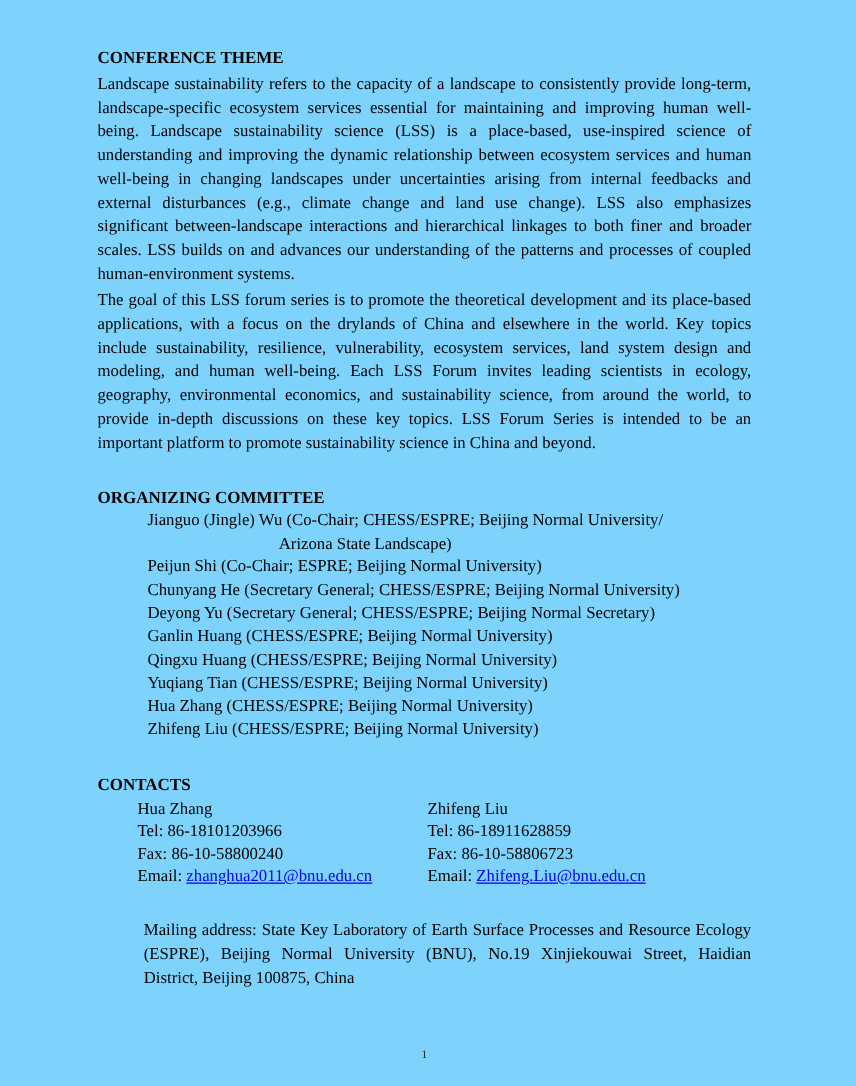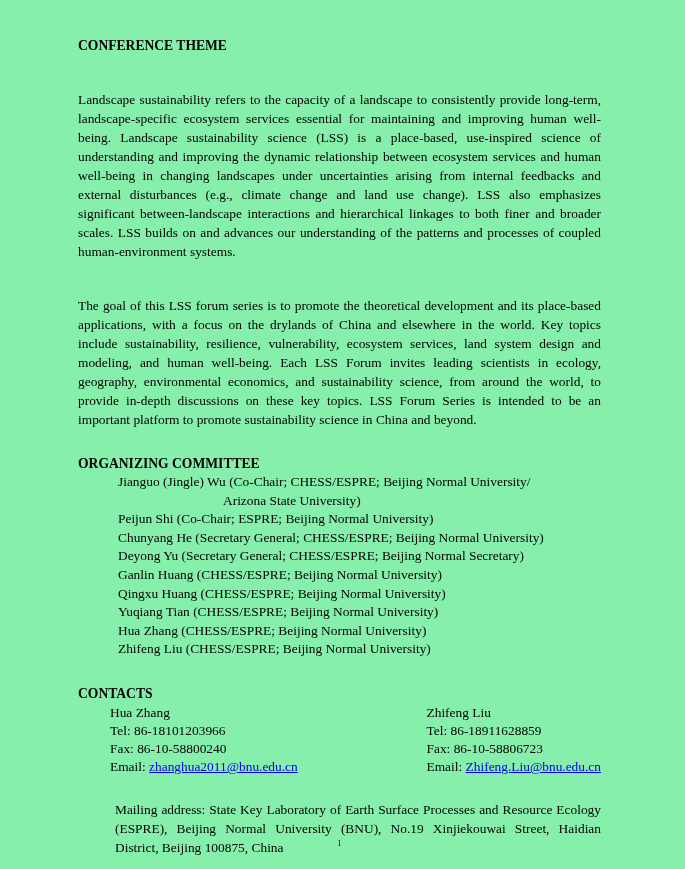--- a/index.html
+++ b/index.html
@@ -1,59 +1,58 @@
 <!DOCTYPE html>
 <html><head>
 <meta charset="utf-8">
 <style>
   * { margin: 0; padding: 0; box-sizing: border-box; }
   html, body { background: #ffffff; }
   .page {
     position: relative;
     width: 685px;
     height: 869px;
-    background: #86efac;
+    background: #7dd3fc;
     font-family: "Liberation Serif", "DejaVu Serif", serif;
     font-size: 13.4px;
     line-height: 19px;
     color: #000000;
     overflow: hidden;
   }
   .content {
     position: absolute;
     left: 78px;
     top: 36px;
     width: 523px;
   }
   .heading {
     font-weight: bold;
     font-size: 13.6px;
     line-height: 19px;
   }
   .para {
-    margin-top: 35px;
+    margin-top: 2px;
     text-align: justify;
   }
   .section-gap {
     margin-top: 25px;
   }
   .committee-list {
     margin-top: 0;
   }
   .committee-line {
     padding-left: 40px;
     line-height: 18.6px;
   }
   .committee-line.continuation {
     padding-left: 145px;
   }
   .contacts-block {
     margin-top: 1px;
     display: flex;
-    justify-content: space-between;
   }
   .contact-card { line-height: 18px; }
   .contact-card.first { margin-left: 32px; width: 220px; }
   .contact-card.second { margin-left: 0; }
   .email-link {
     color: #0000EE;
     text-decoration: underline;
     cursor: pointer;
   }
   .mailing {
@@ -82,21 +81,21 @@
     <div class="heading">CONFERENCE THEME</div>
 
     <div class="para">Landscape sustainability refers to the capacity of a landscape to consistently provide long-term, landscape-specific ecosystem services essential for maintaining and improving human well-being. Landscape sustainability science (LSS) is a place-based, use-inspired science of understanding and improving the dynamic relationship between ecosystem services and human well-being in changing landscapes under uncertainties arising from internal feedbacks and external disturbances (e.g., climate change and land use change). LSS also emphasizes significant between-landscape interactions and hierarchical linkages to both finer and broader scales. LSS builds on and advances our understanding of the patterns and processes of coupled human-environment systems.</div>
 
     <div class="para">The goal of this LSS forum series is to promote the theoretical development and its place-based applications, with a focus on the drylands of China and elsewhere in the world. Key topics include sustainability, resilience, vulnerability, ecosystem services, land system design and modeling, and human well-being. Each LSS Forum invites leading scientists in ecology, geography, environmental economics, and sustainability science, from around the world, to provide in-depth discussions on these key topics. LSS Forum Series is intended to be an important platform to promote sustainability science in China and beyond.</div>
 
     <div class="heading section-gap">ORGANIZING COMMITTEE</div>
 
     <div class="committee-list">
       <div class="committee-line">Jianguo (Jingle) Wu (Co-Chair; CHESS/ESPRE; Beijing Normal University/</div>
-      <div class="committee-line continuation">Arizona State University)</div>
+      <div class="committee-line continuation">Arizona State Landscape)</div>
       <div class="committee-line">Peijun Shi (Co-Chair; ESPRE; Beijing Normal University)</div>
       <div class="committee-line">Chunyang He (Secretary General; CHESS/ESPRE; Beijing Normal University)</div>
       <div class="committee-line">Deyong Yu (Secretary General; CHESS/ESPRE; Beijing Normal Secretary)</div>
       <div class="committee-line">Ganlin Huang (CHESS/ESPRE; Beijing Normal University)</div>
       <div class="committee-line">Qingxu Huang (CHESS/ESPRE; Beijing Normal University)</div>
       <div class="committee-line">Yuqiang Tian (CHESS/ESPRE; Beijing Normal University)</div>
       <div class="committee-line">Hua Zhang (CHESS/ESPRE; Beijing Normal University)</div>
       <div class="committee-line">Zhifeng Liu (CHESS/ESPRE; Beijing Normal University)</div>
     </div>
 

